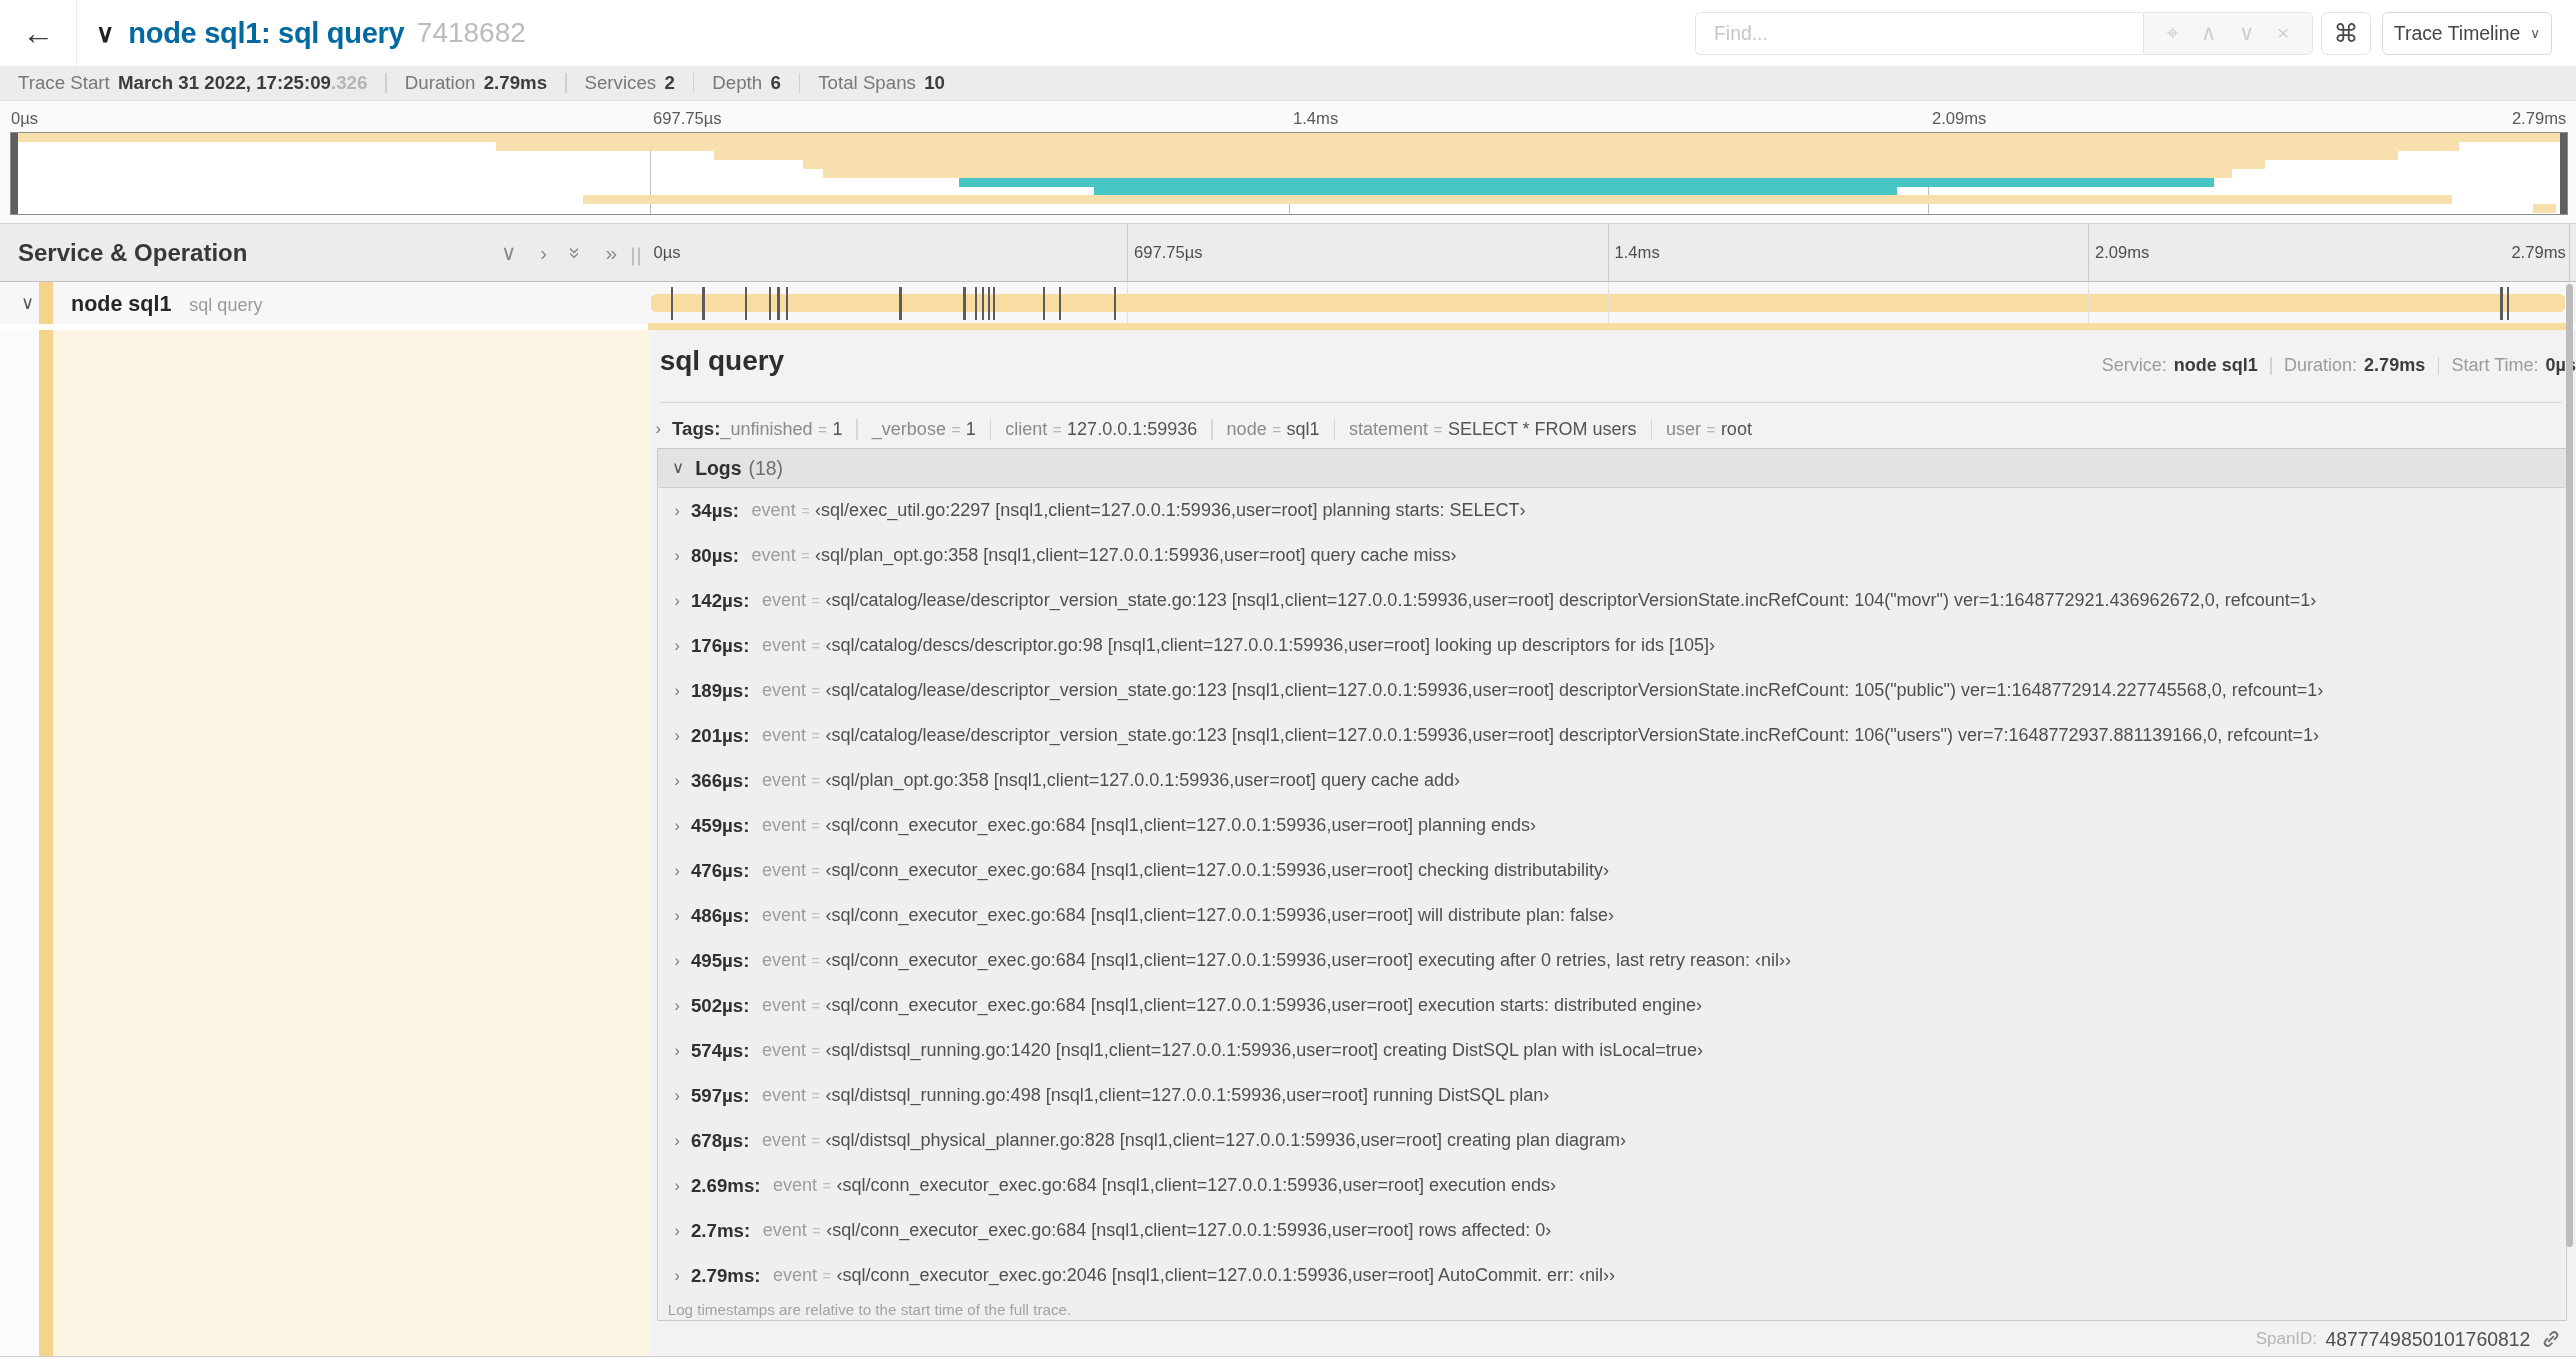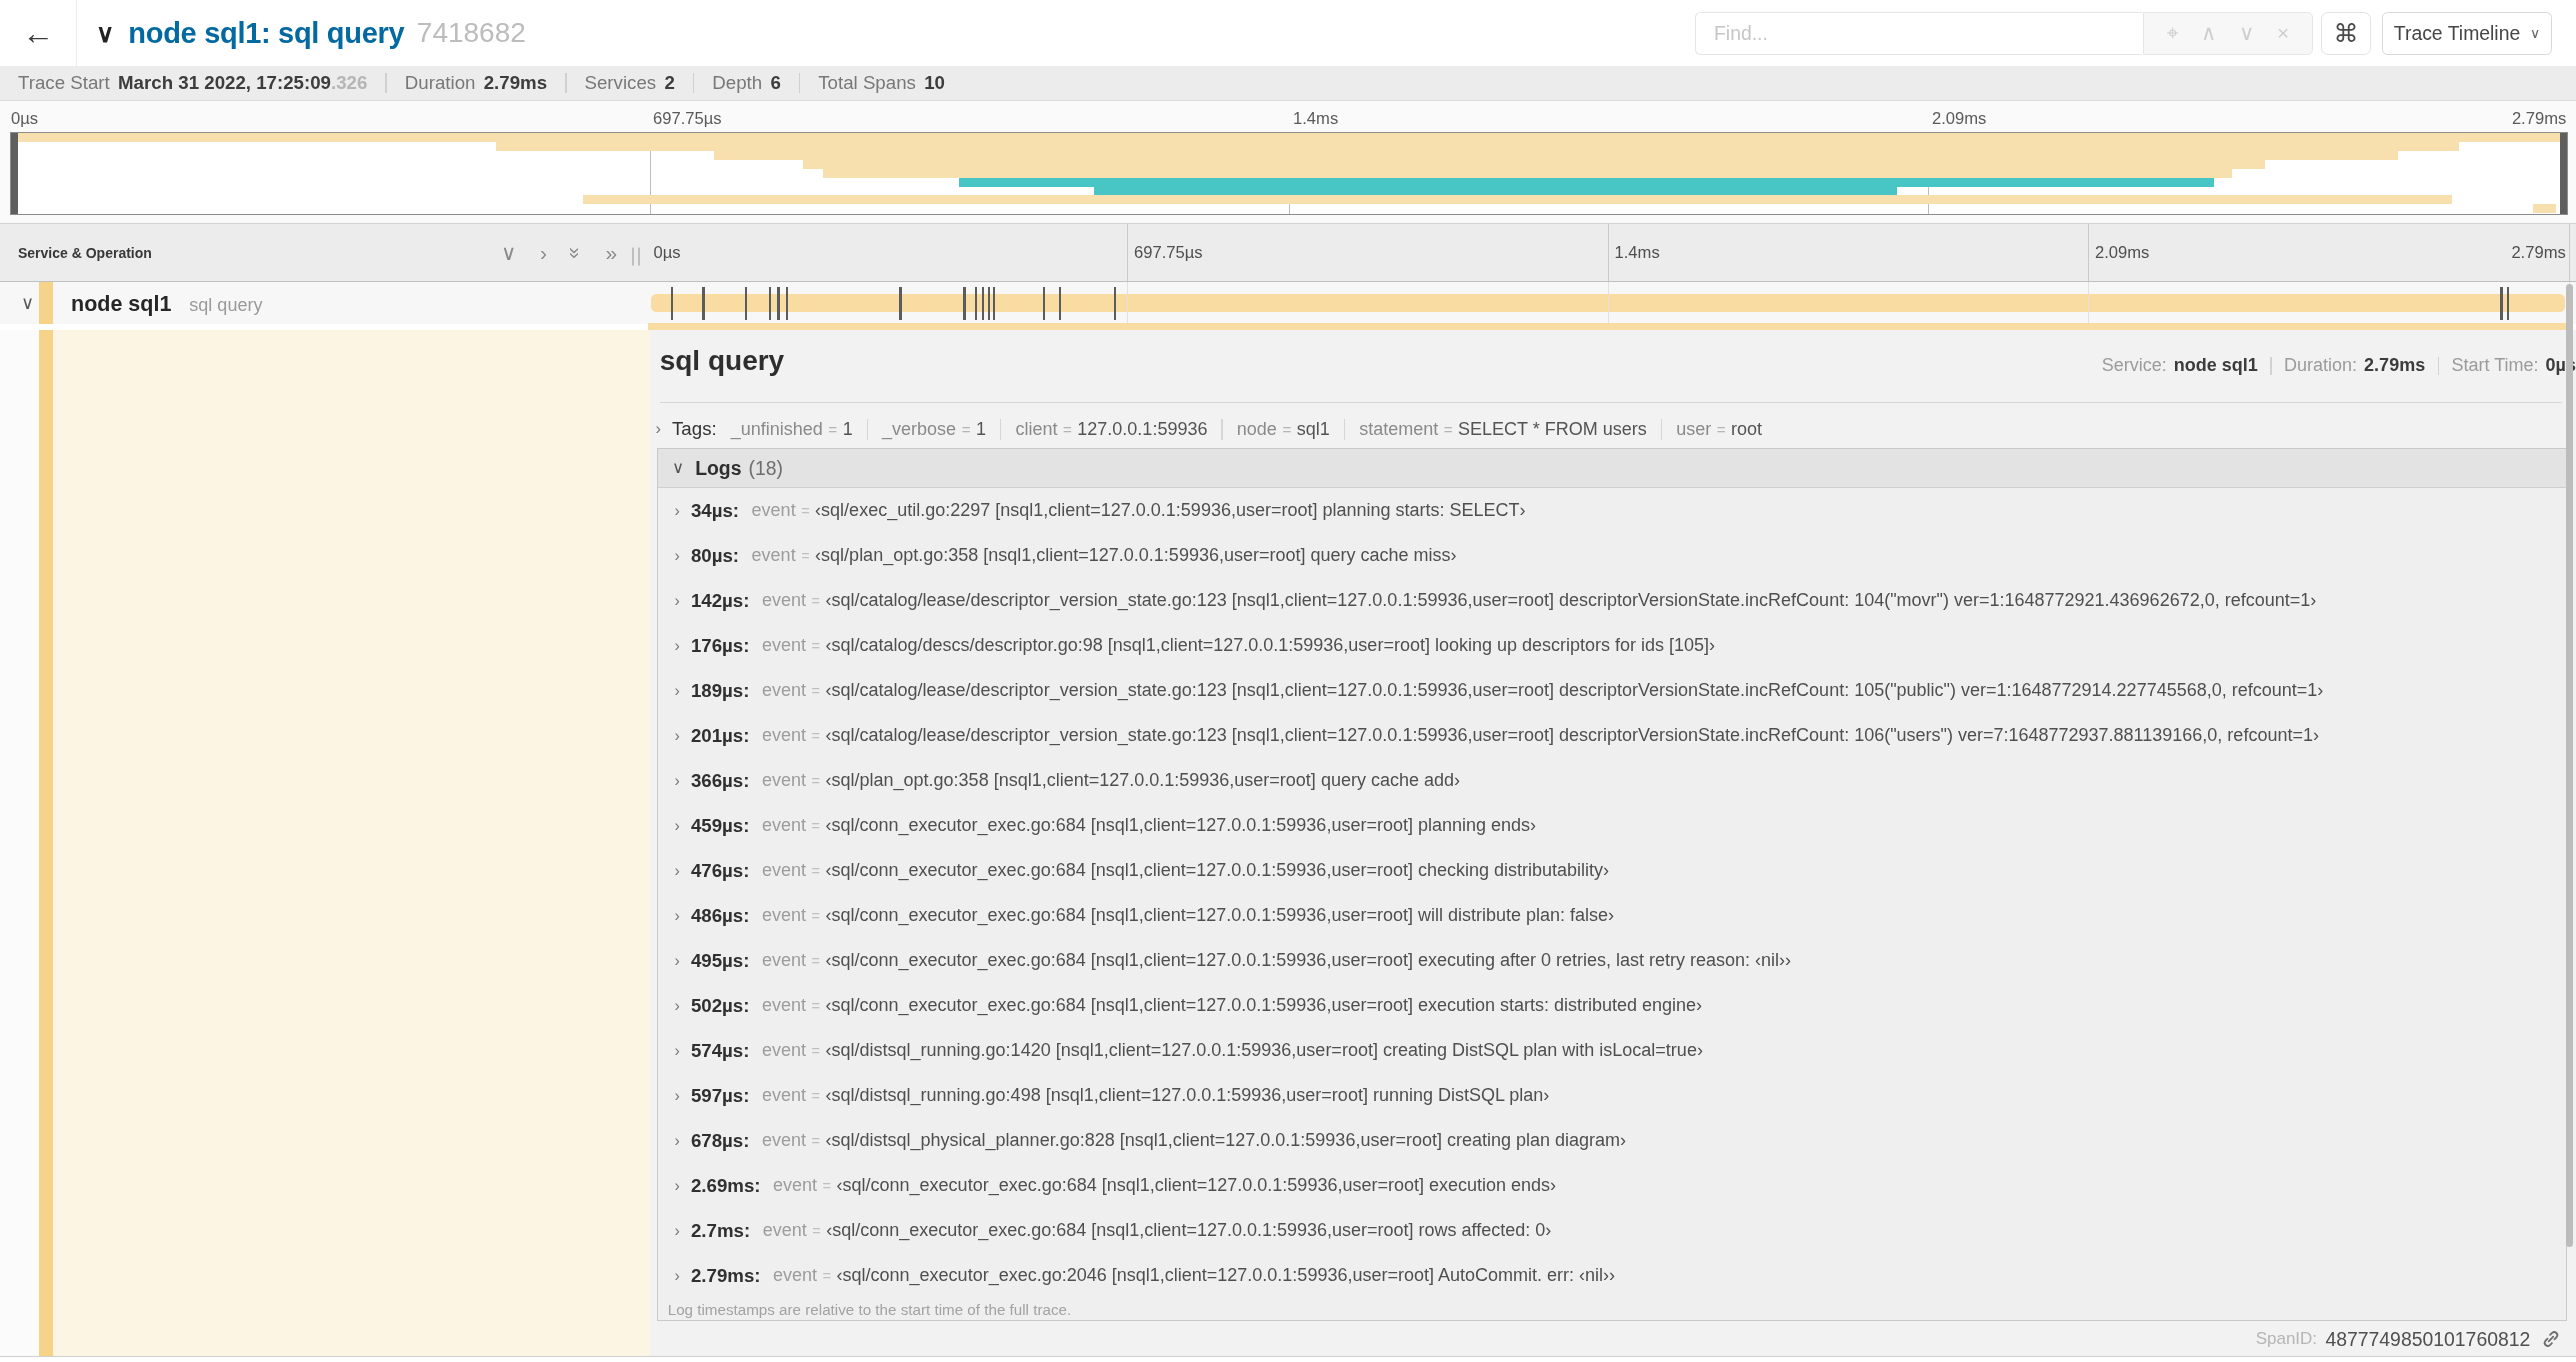--- a/index.html
+++ b/index.html
@@ -39,21 +39,21 @@
   .minimap-band{position:absolute;left:0;top:101px;width:2576px;height:122px;background:#fafafa;}
   .mm-label{position:absolute;top:8.3px;font-size:16.6px;color:#5a5a5a;}
   .mm-box{position:absolute;left:9.7px;top:30.5px;width:2558px;height:83px;background:#fff;border:1.4px solid #8c8c8c;box-sizing:border-box;}
   .mm-grid{position:absolute;top:0;bottom:0;width:1.4px;background:#bdbdbd;}
   .mm-bar{position:absolute;}
   .mm-handle{position:absolute;top:0;bottom:0;width:7px;background:#5f5f5f;cursor:ew-resize;}
 
   
   .ruler-row{position:absolute;left:0;top:223px;width:2576px;height:59px;background:#ececec;border-top:1.4px solid #d4d4d4;
              border-bottom:1.4px solid #bfbfbf;box-sizing:border-box;}
-  .svc-op-label{position:absolute;left:18px;top:0;height:100%;display:flex;align-items:center;font-size:14px;font-weight:bold;color:#383838;}
+  .svc-op-label{position:absolute;left:18px;top:0;height:100%;display:flex;align-items:center;font-size:24px;font-weight:bold;color:#383838;}
   .ruler-icons{position:absolute;left:501px;top:0;height:100%;display:flex;align-items:center;gap:23.5px;color:#8a8a8a;font-size:21px;}
   .ruler-icons span{cursor:pointer;}
   .rot90{display:inline-block;transform:rotate(90deg);}
   .grip{position:absolute;left:632px;top:50%;transform:translateY(-30%);display:flex;gap:3.5px;cursor:col-resize;}
   .grip i{display:block;width:2.1px;height:18px;background:#bfbfbf;}
   .ruler-area{position:absolute;left:648px;top:0;width:1922px;height:100%;}
   .ruler-grid{position:absolute;top:0;bottom:0;width:1.4px;background:#c9c9c9;}
   .ruler-tick{position:absolute;top:50%;transform:translateY(-50%);font-size:16.6px;color:#4f4f4f;}
 
   
@@ -76,21 +76,21 @@
   .d-cream{position:absolute;left:53px;top:0;width:597px;height:100%;}
   .d-right{position:absolute;left:650px;top:0;width:1926px;height:100%;background:#f2f2f2;}
   .d-title{position:absolute;left:9.7px;top:15.2px;font-size:28px;font-weight:bold;color:#2e2e2e;}
   .d-meta{position:absolute;right:0;top:25px;display:flex;align-items:center;font-size:18px;}
   .d-meta .m-label{color:#9b9b9b;margin-right:7px;}
   .d-meta .m-value{color:#3c3c3c;font-weight:bold;}
   .d-meta .m-sep{width:1.4px;height:18px;background:#d2d2d2;margin:0 12.5px;}
   .d-hr{position:absolute;left:9.7px;right:14px;top:72px;height:1.4px;background:#d6d6d6;}
   .d-tags{position:absolute;left:5.5px;top:84px;height:30.5px;display:flex;align-items:center;font-size:18px;}
   .tag-chevron{color:#777;font-size:16.6px;margin-right:11px;cursor:pointer;}
-  .tags-title{font-weight:normal;color:#333;font-size:18.7px;margin-right:14px;}
+  .tags-title{font-weight:bold;color:#333;font-size:18.7px;}
   .tag-key{color:#8a8a8a;}
   .tag-eq{color:#b5b5b5;font-size:15.2px;margin:0 5.5px;}
   .tag-val{color:#535353;}
   .tag-sep{width:1.4px;height:21px;background:#d6d6d6;margin:0 14px;}
 
   .logs-box{position:absolute;left:7px;top:118px;width:1910px;height:873px;border:1.4px solid #c9c9c9;box-sizing:border-box;background:#efefef;}
   .logs-header{height:39px;background:#e3e3e3;border-bottom:0.7px solid #cfcfcf;display:flex;align-items:center;padding-left:14px;box-sizing:border-box;cursor:pointer;}
   .logs-header .lh-chevron{color:#555;font-size:16.6px;margin-right:11px;}
   .logs-header .lh-title{font-weight:bold;font-size:19.4px;color:#2f2f2f;margin-right:7px;}
   .logs-header .lh-count{font-size:19.4px;color:#6e6e6e;}

